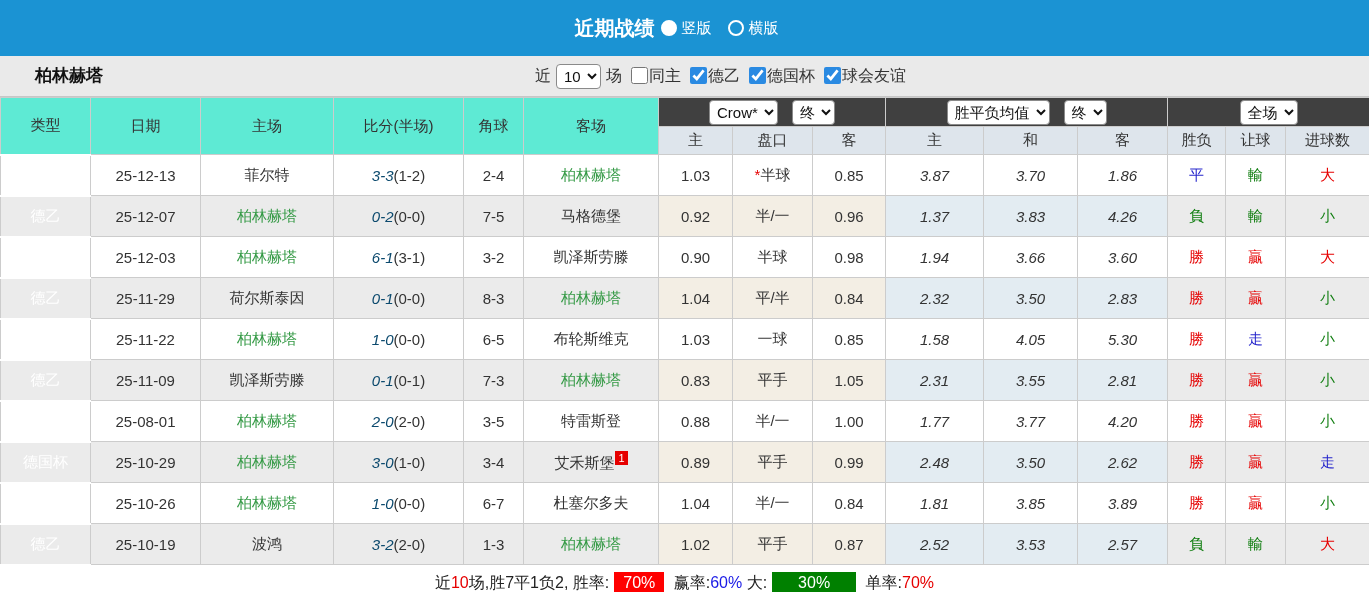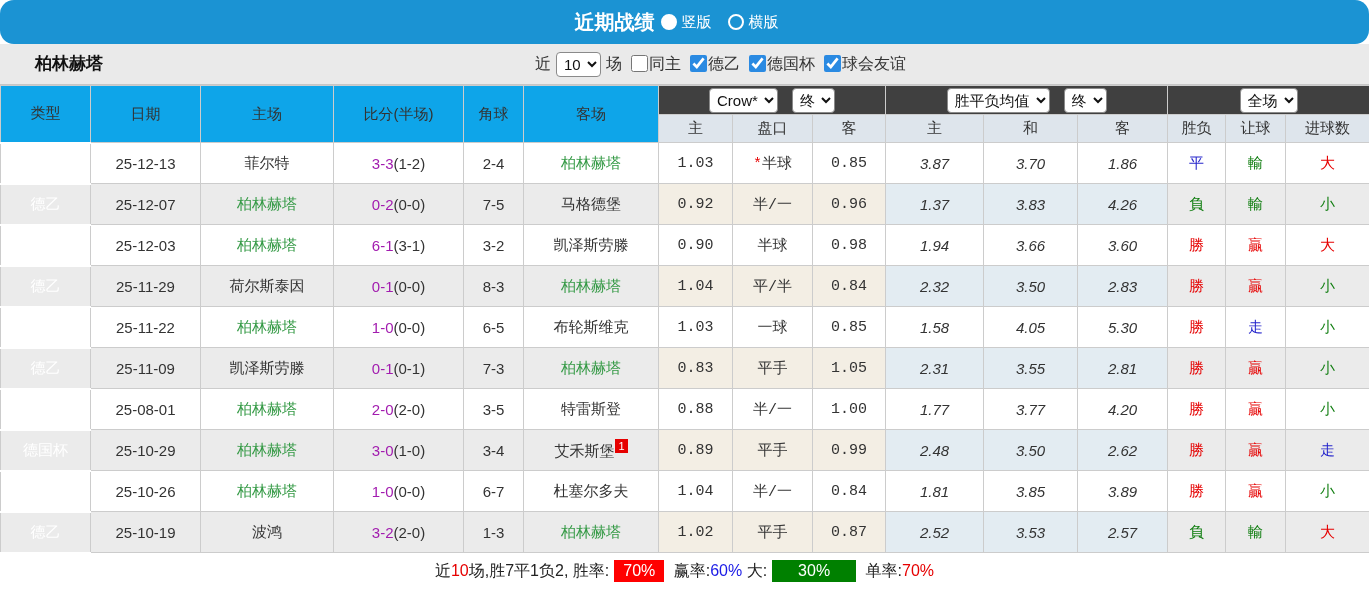--- a/index.html
+++ b/index.html
@@ -6,26 +6,25 @@
   body {
     margin: 0;
     width: 1369px;
     height: 592px;
     overflow: hidden;
     background: #fff;
     font-family: "Liberation Sans", sans-serif;
   }
   
   .topbar {
-    height: 44px;
+    height: 56px;
     background: #1b93d3;
     display: flex;
     align-items: center;
     justify-content: center;
-    border-radius: 14px;
   }
   .topbar .title { color:#fff; font-size:20px; font-weight:bold; margin-right:6px; }
   .radio {
     width: 16px; height: 16px;
     border: 2px solid #fff; border-radius: 50%;
     display: inline-block; vertical-align: middle;
   }
   .radio.sel { background: #fff; }
   .radio-label { color:#fff; font-size:15px; margin: 0 16px 0 5px; vertical-align: middle; }
   
@@ -57,41 +56,41 @@
   input[type="checkbox"] {
     width: 17px; height: 17px;
     accent-color: #2a8ae2;
     margin: 0 1px 0 9px;
     vertical-align: -3px;
   }
   
   table { border-collapse: collapse; width: 1369px; table-layout: fixed; }
   th, td { border: 1px solid #ccc; text-align: center; padding: 0; overflow: hidden; }
   thead th { font-weight: normal; font-size: 15px; color: #333; }
-  .h-main { background: #0ea5e9; }
+  .h-main { background: #5eead4; }
   th.grp { background: #404040; height: 29px; border-color: #ccc; }
   .grp-inner { display: flex; align-items: center; justify-content: center; gap: 14px; }
   tr.h2 th { background: #dee5ec; height: 28px; }
   tbody td { height: 41px; font-size: 15px; color: #333; }
   tbody tr.odd td { background: #fff; }
   tbody tr.even td { background: #ebebeb; }
-  td.c-odds { background: #fbf6ed; font-family: Liberation Mono, monospace; }
+  td.c-odds { background: #fbf6ed; }
   tr.even td.c-odds { background: #f3eee4; }
   td.c-avg { background: #eaf4fa; font-style: italic; }
   tr.even td.c-avg { background: #e3ecf2; }
   td.lg-purple {
     background: #c800c8; color: #fff;
     border-top: 2px solid #fff; border-bottom: 2px solid #fff;
   }
   td.lg-red {
     background: #a81212; color: #fff;
     border-top: 2px solid #fff; border-bottom: 2px solid #fff;
   }
   .self { color: #339944; }
-  .ft { color: #a21caf; }
+  .ft { color: #0c4a6e; font-style: italic; }
   .star { color: #e60000; }
   .c-red { color: #e60000; }
   .c-blue { color: #2626cc; }
   .c-green { color: #0f7d0f; }
   .badge1 {
     background: #e60000; color: #fff;
     font-size: 11px; padding: 0 3px; line-height: 14px;
     display: inline-block; vertical-align: 6px; margin-left: 1px;
   }
   

